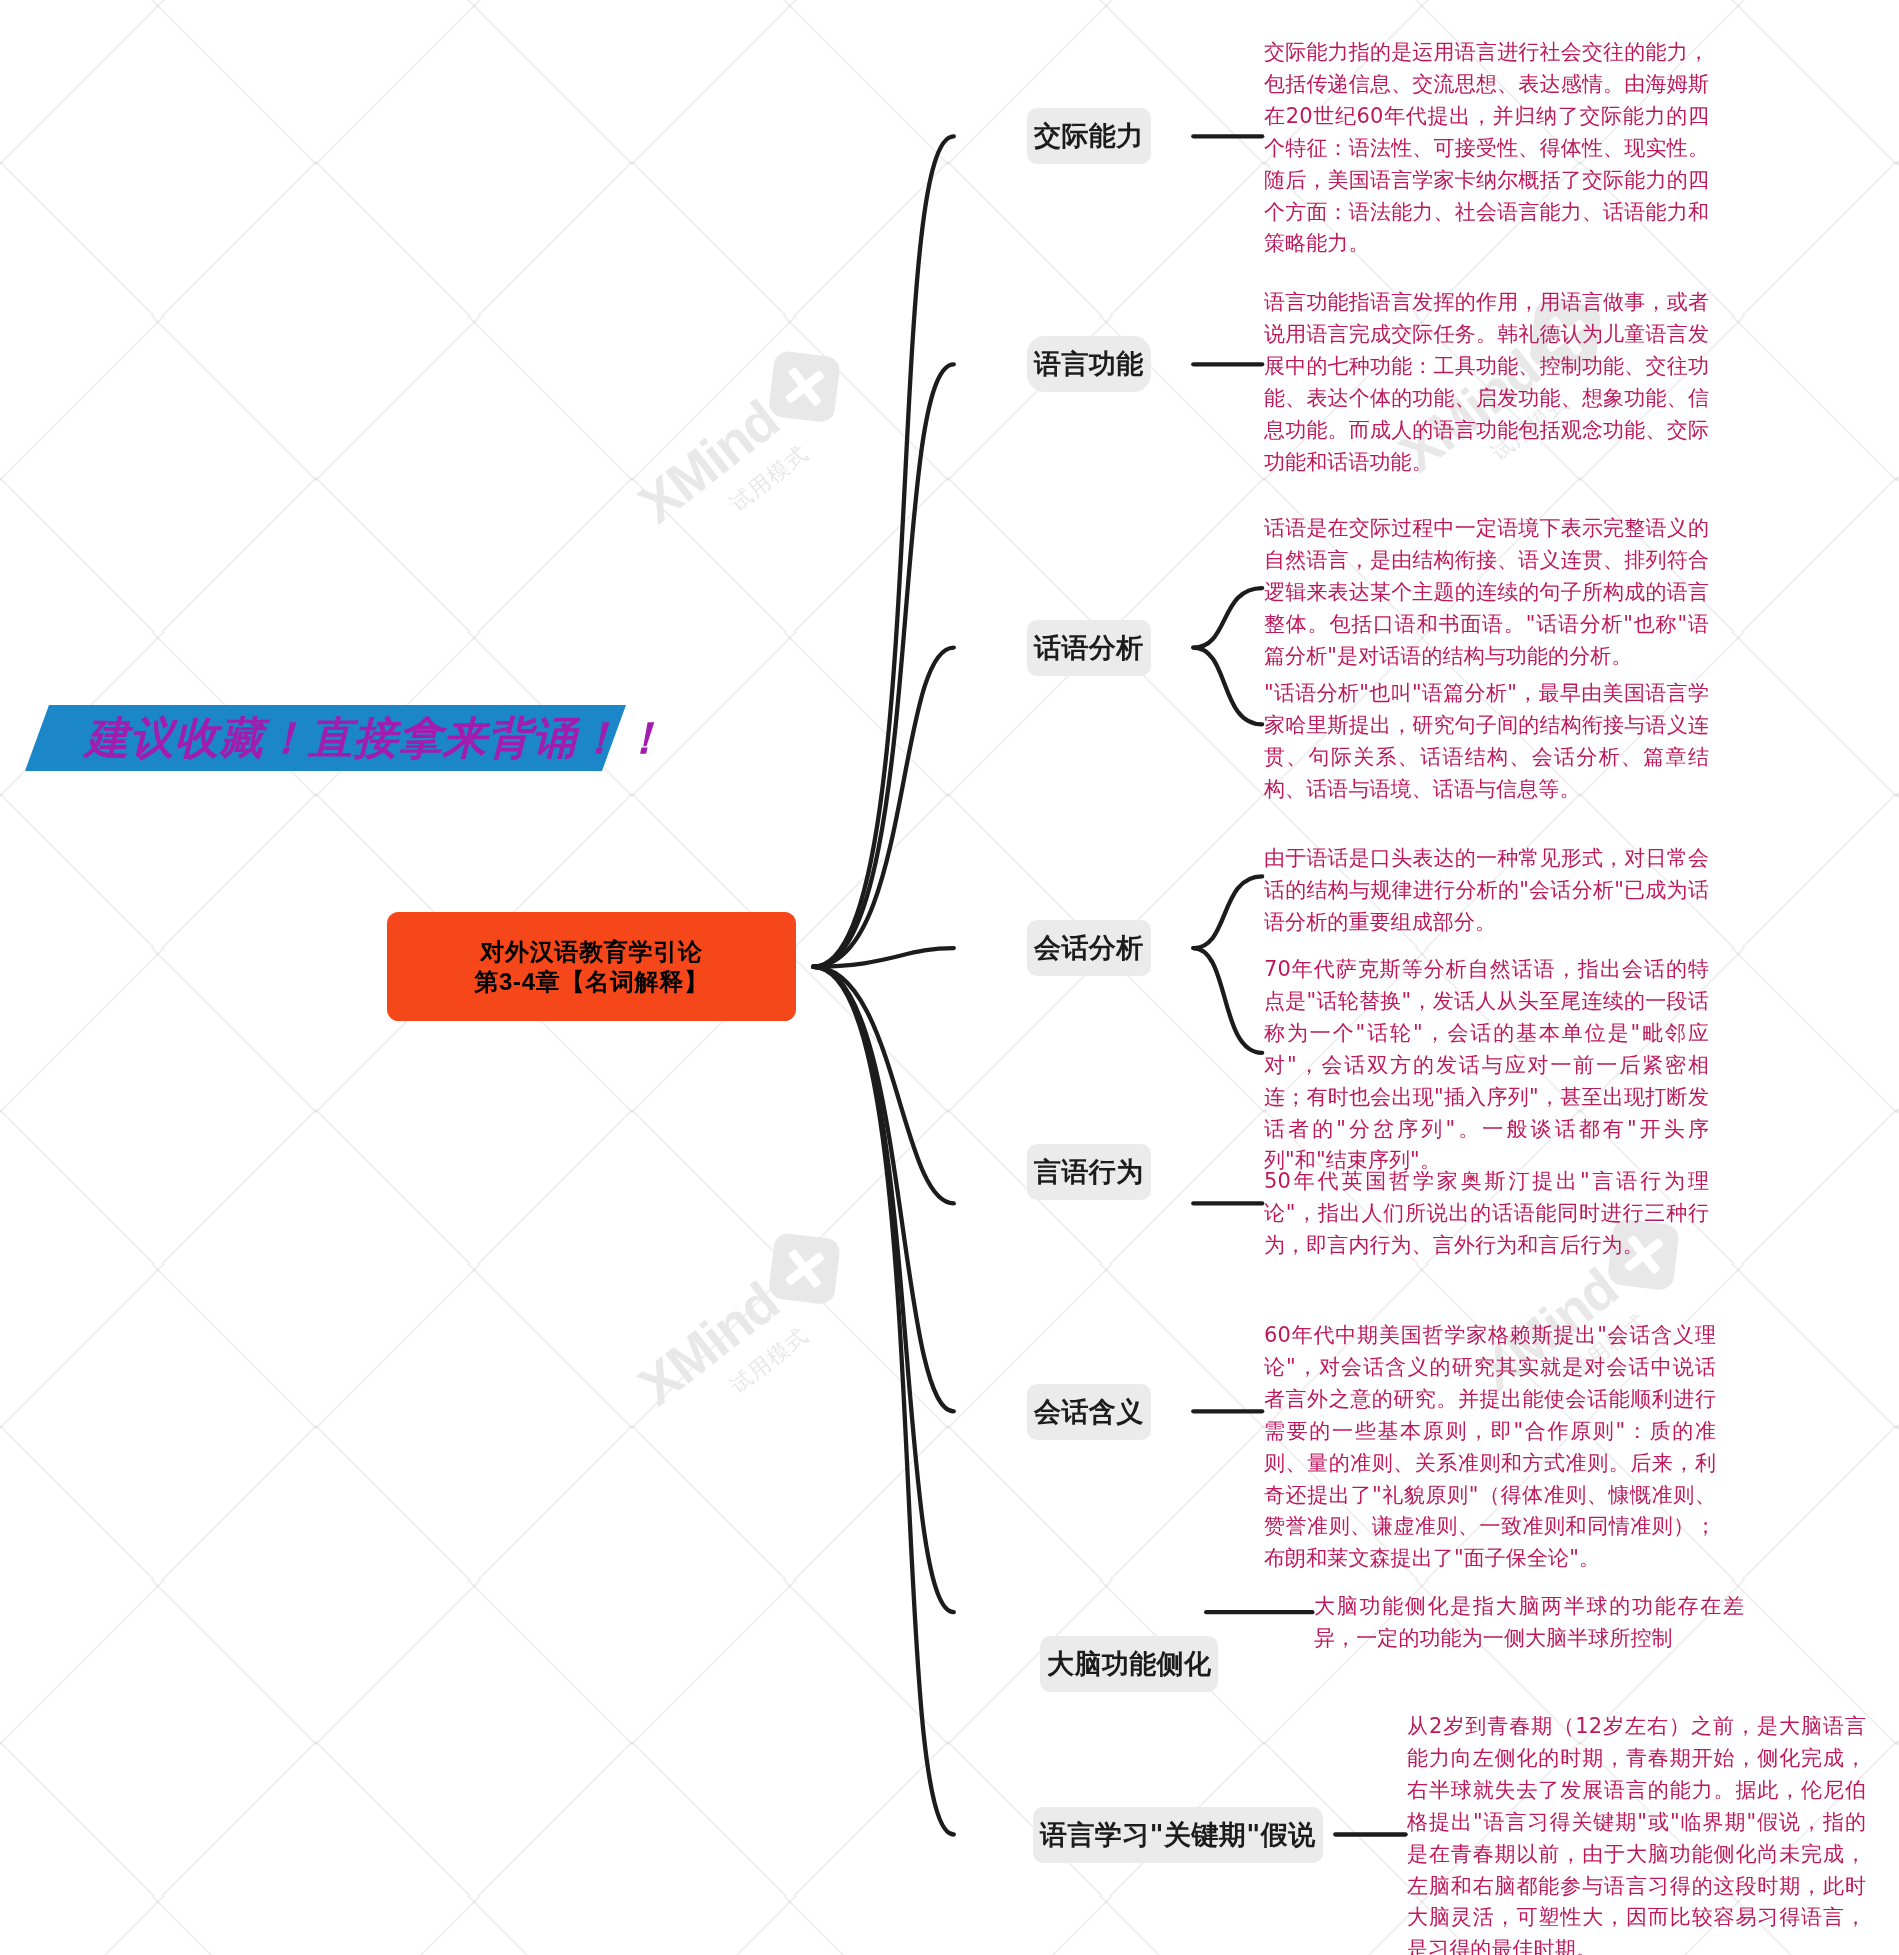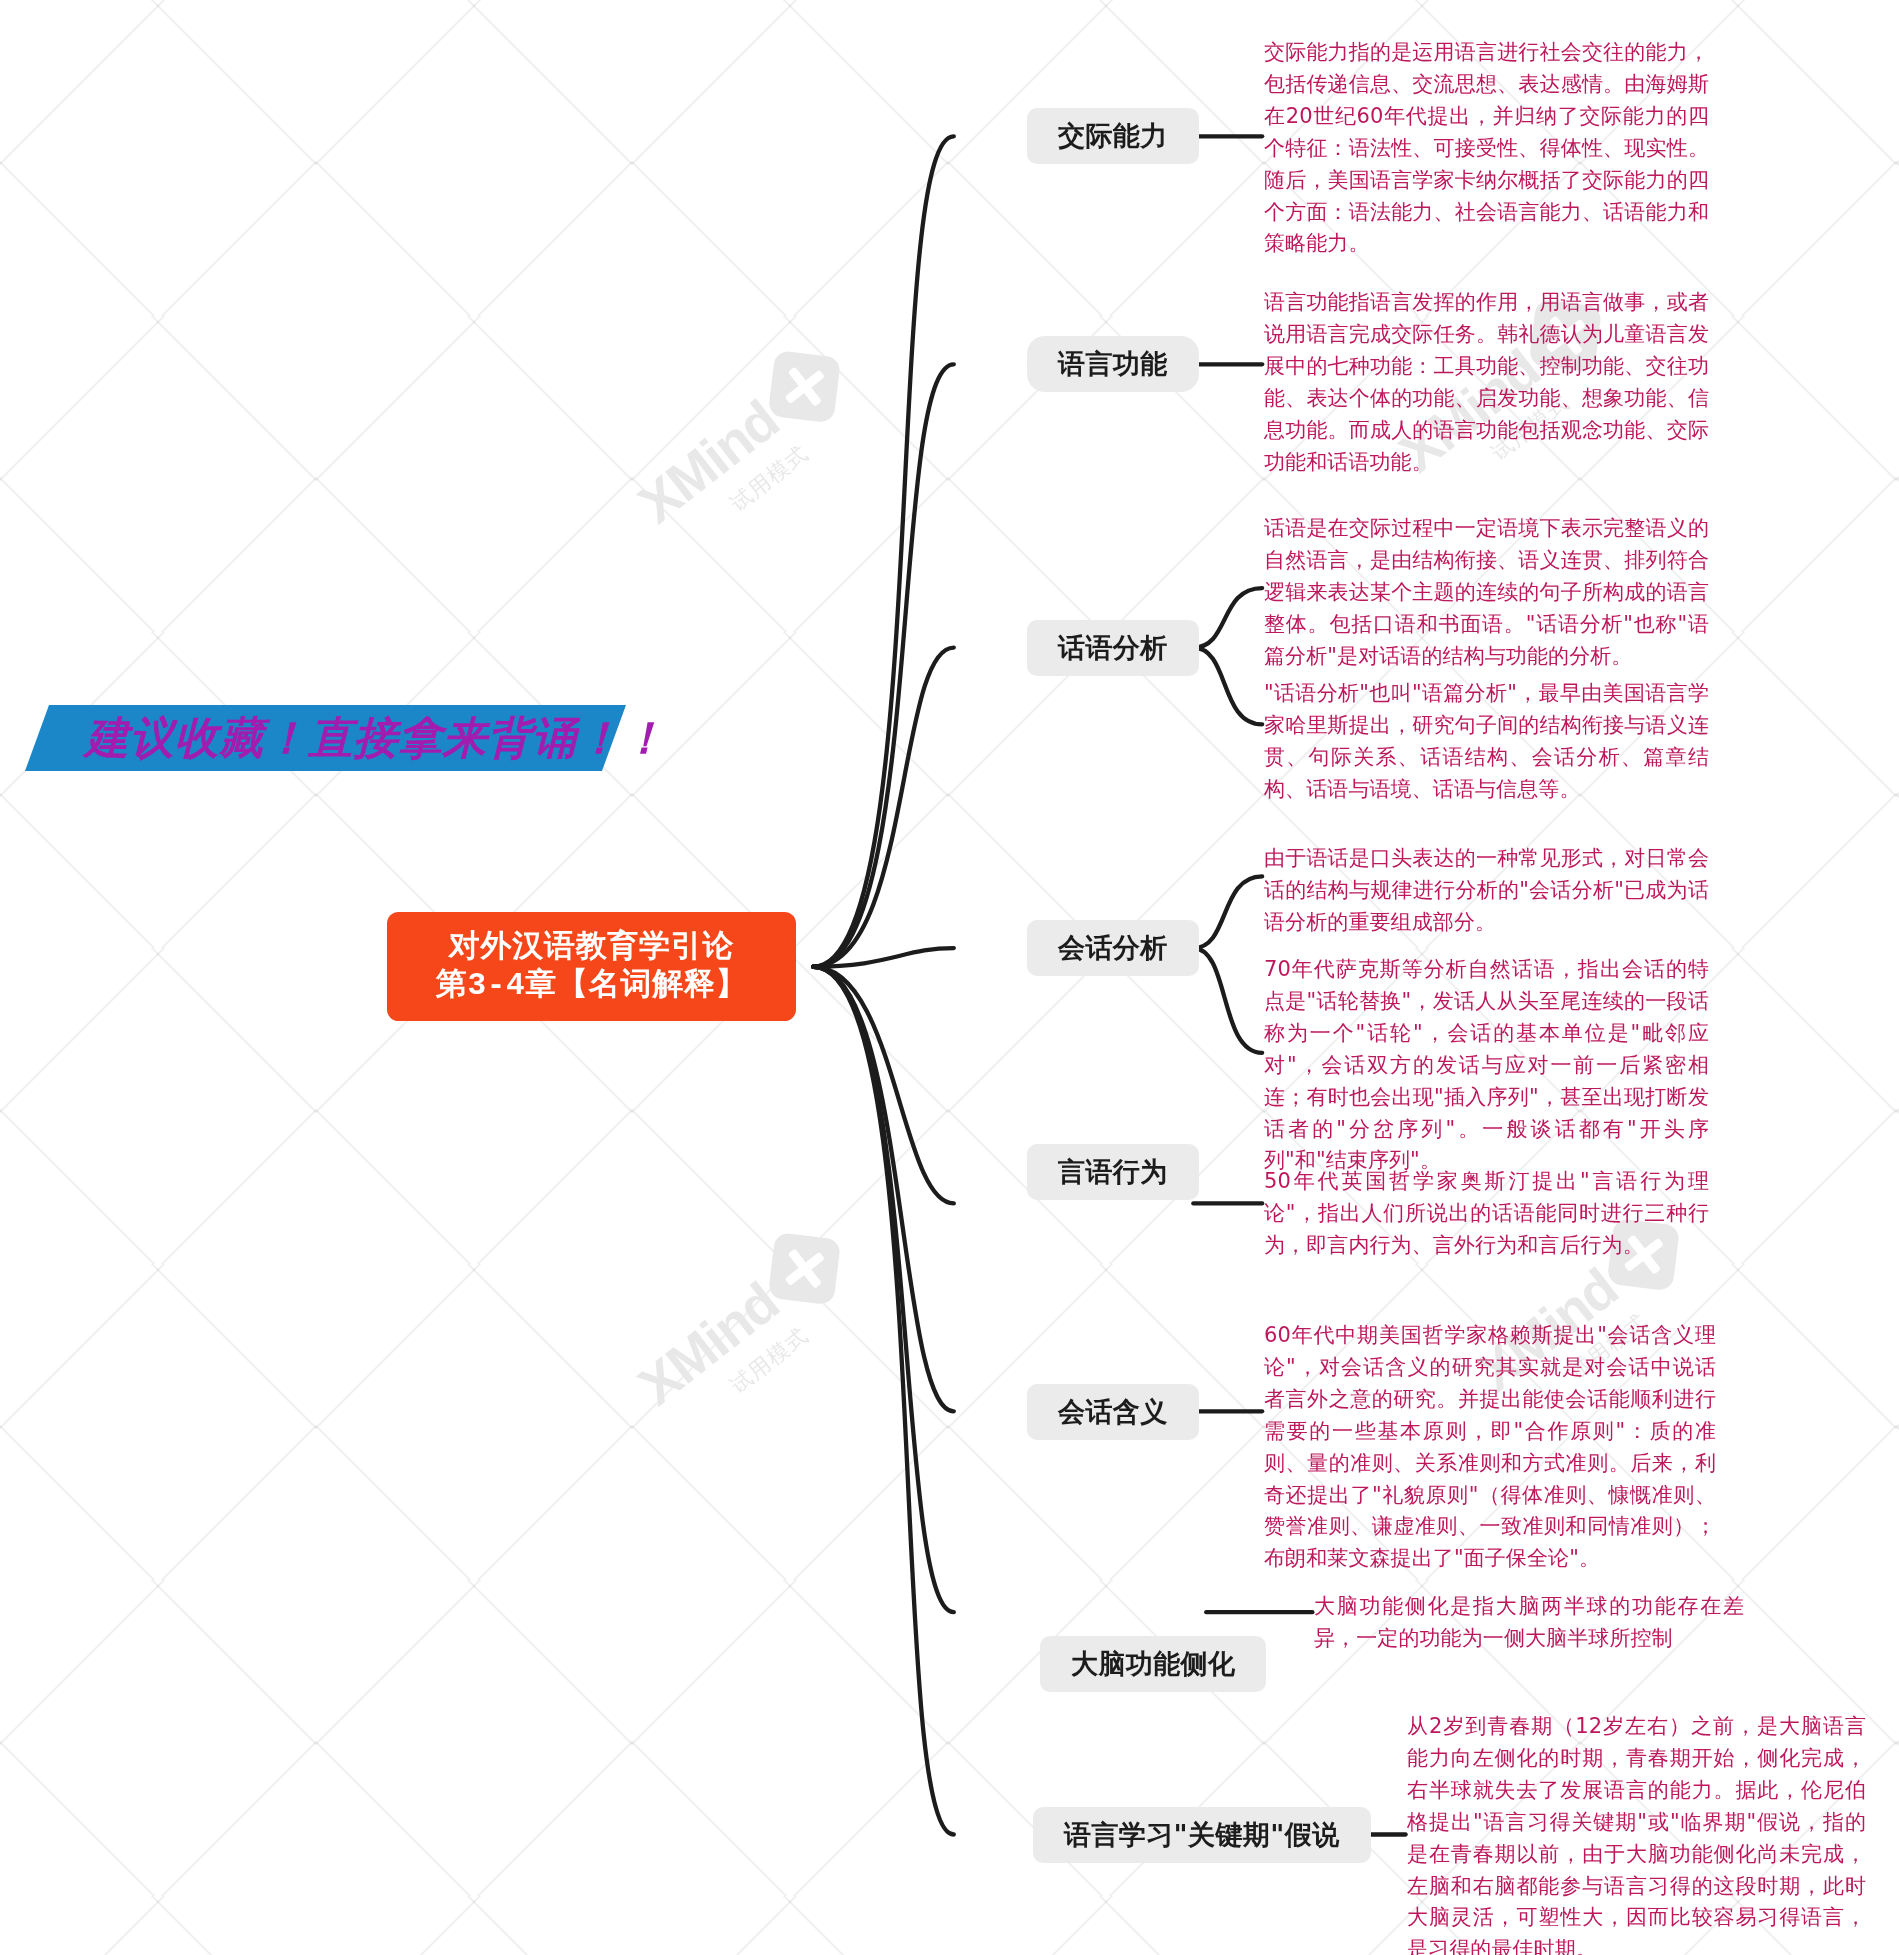--- a/index.html
+++ b/index.html
@@ -119,38 +119,38 @@
     width: 409px; height: 109px;
     background: #f5471a;
     border-radius: 11.5px;
     display: flex;
     flex-direction: column;
     align-items: center;
     justify-content: center;
     z-index: 3;
   }
   #root-node .line {
-    color: #ffffff;
-    font-size: 31px;
+    color: #000000;
+    font-size: 24px;
     font-weight: 700;
     line-height: 1.22;
     letter-spacing: 0.7px;
     white-space: nowrap;
-    font-family: Liberation Mono, monospace;
+    font-family: Liberation Sans, sans-serif;
   }
 
   
   .topic {
     position: absolute;
     background: #ebebeb;
     border-radius: 10px;
     display: flex;
     align-items: center;
     justify-content: center;
-    padding: 0 31px;
+    padding: 0 7px;
     z-index: 3;
     height: 56px;
     font-family: "DejaVu Sans", sans-serif;
   }
   .topic span {
     font-size: 27px;
     font-weight: 700;
     color: #1c1c1c;
     white-space: nowrap;
     letter-spacing: 0.4px;

